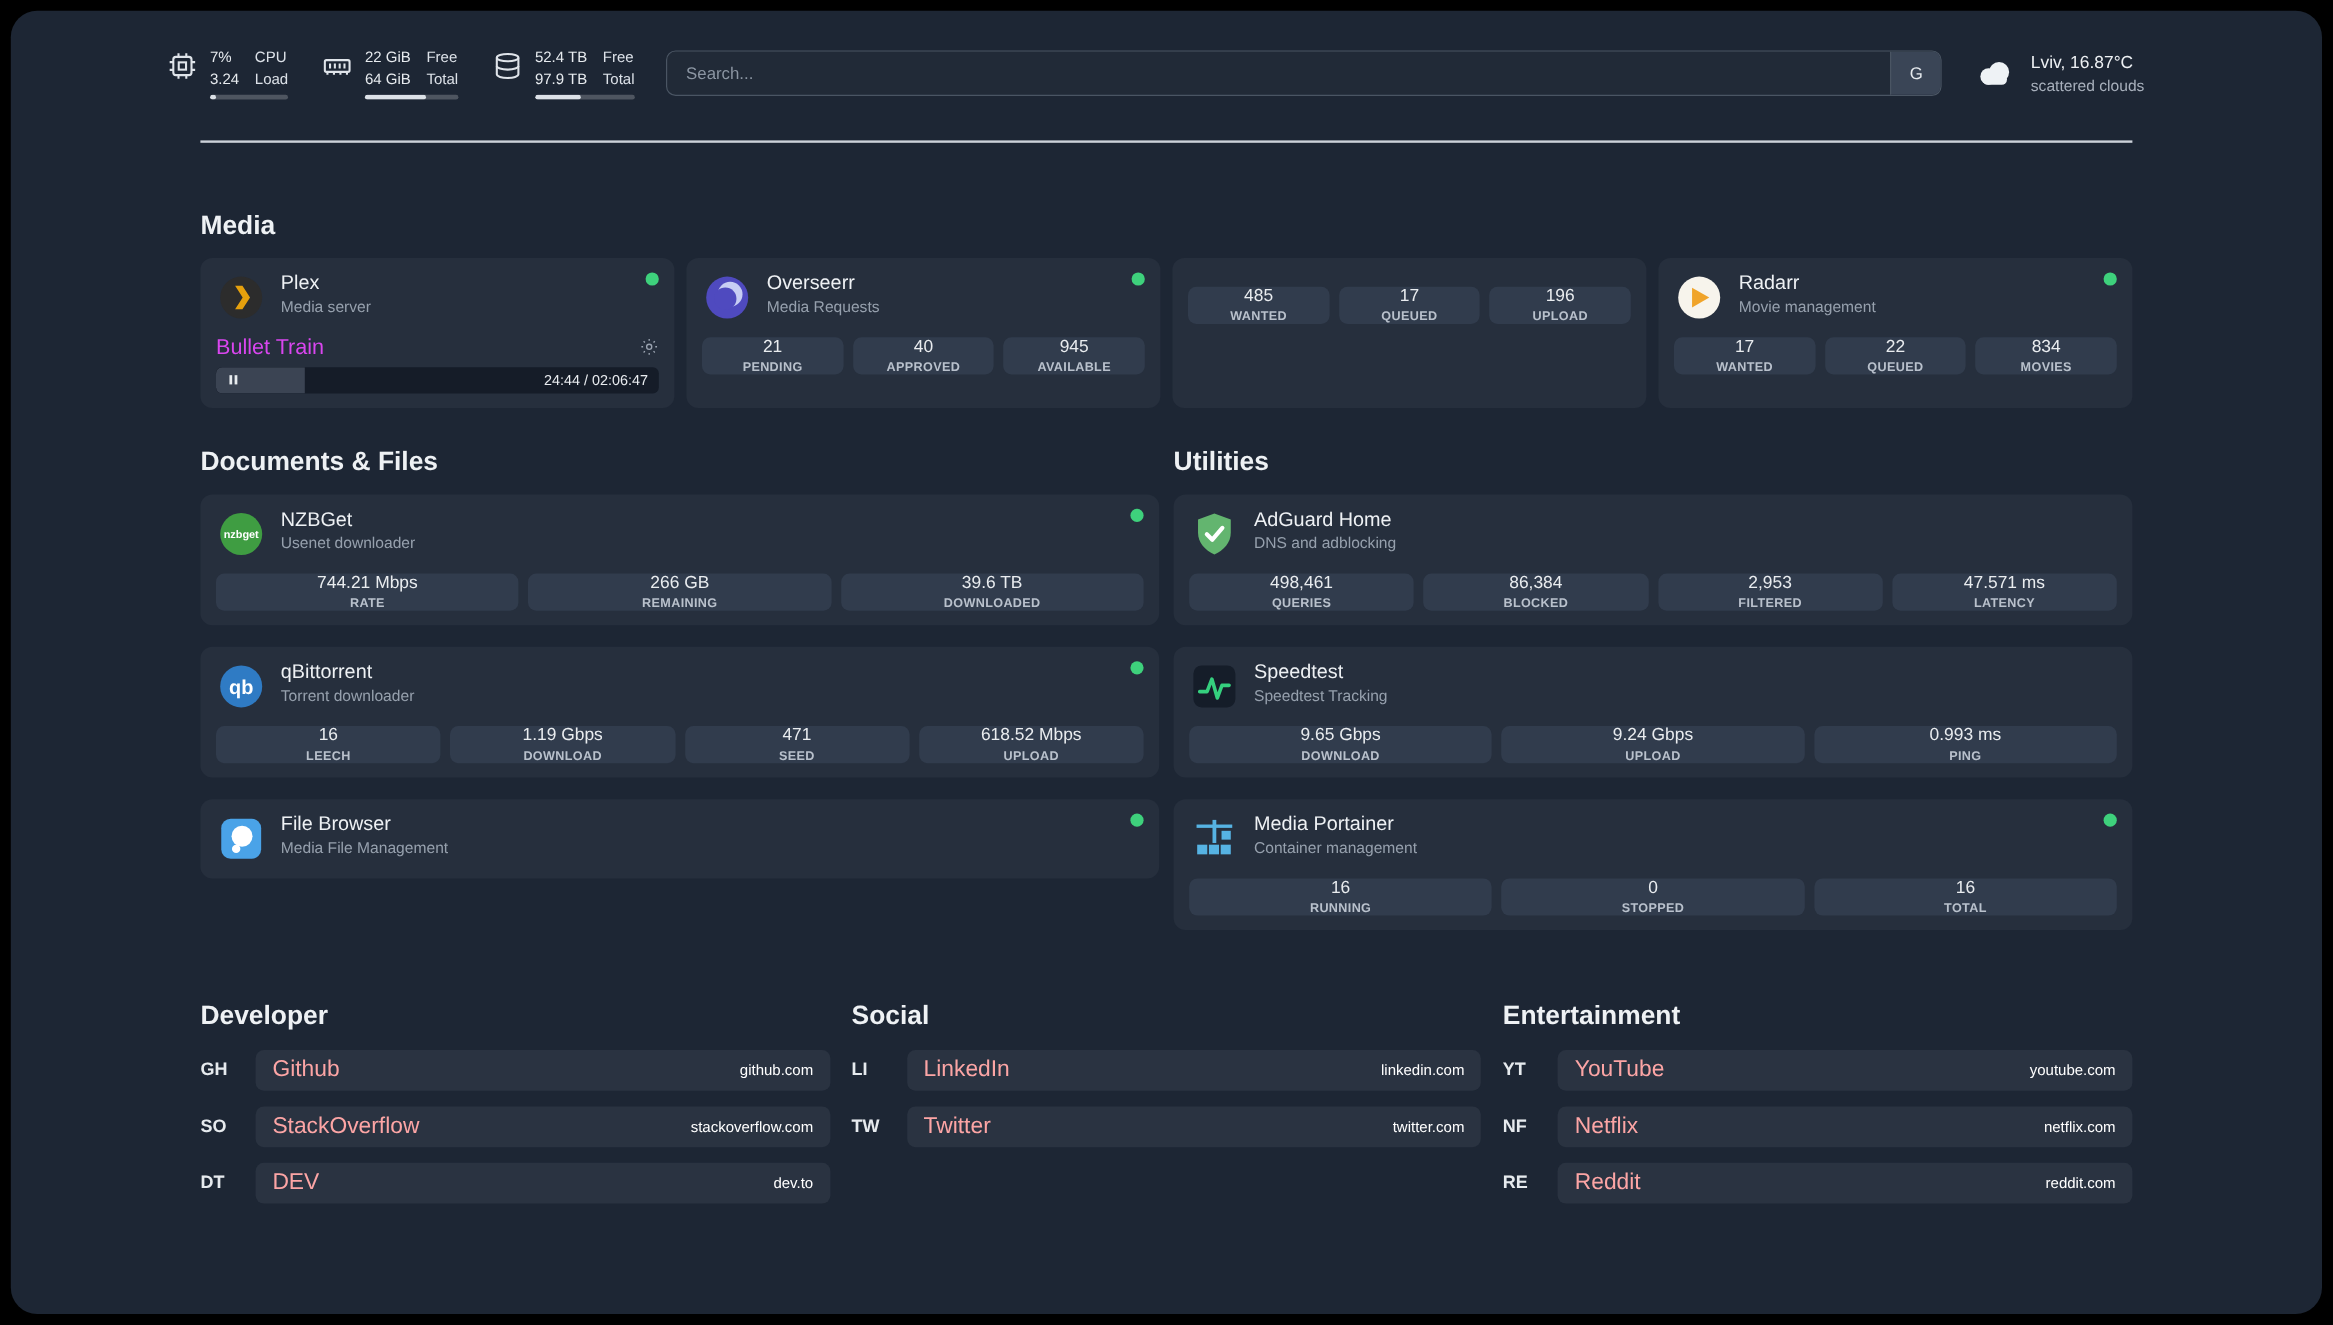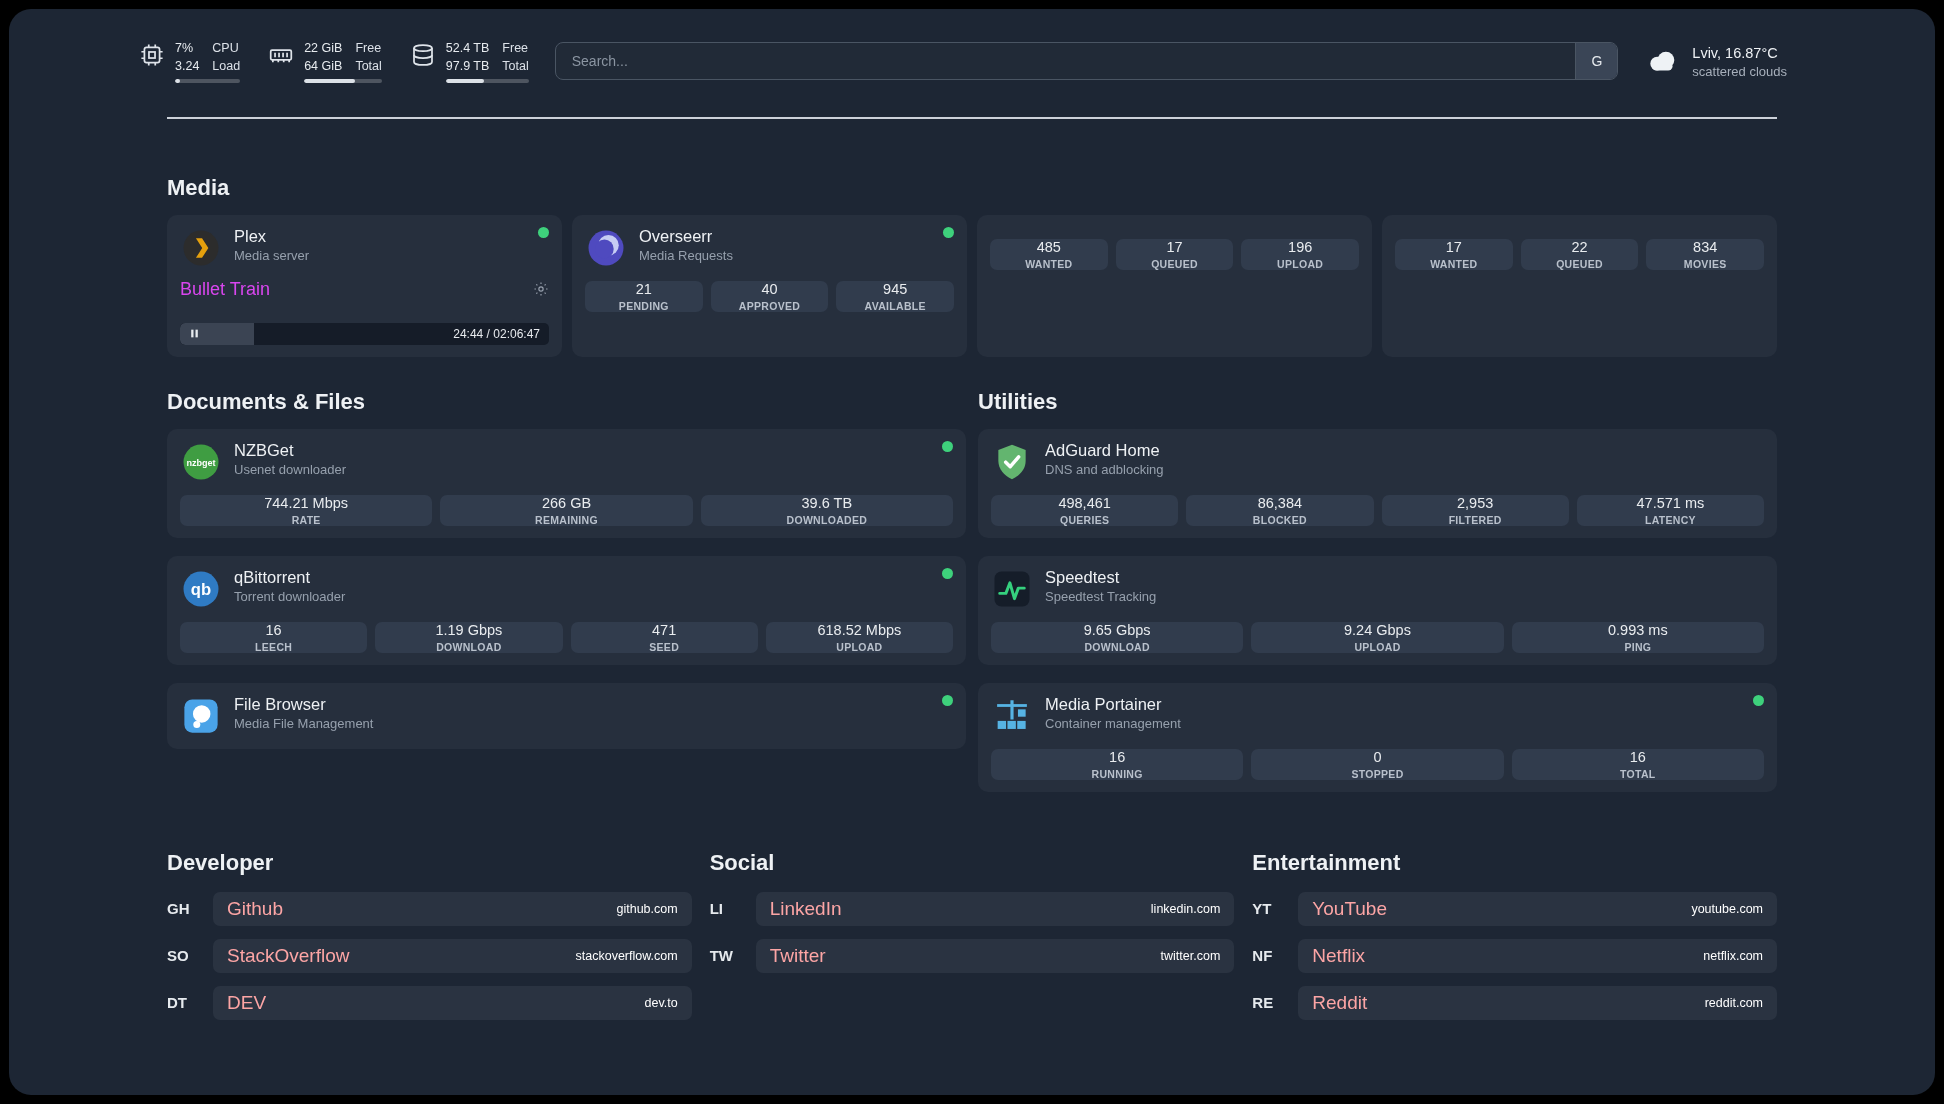--- a/index.html
+++ b/index.html
@@ -43,21 +43,21 @@
   .stats-row{display:flex;gap:8px;margin-top:12px}
   .tile{flex:1;background:#313c4d;border-radius:7px;height:31px;display:flex;flex-direction:column;justify-content:center;align-items:center;gap:3px}
   .tile-value{font-size:14.5px;color:#e9ecef;white-space:nowrap}
   .tile-label{font-size:10.5px;font-weight:700;color:#b9c1cc;letter-spacing:.3px}
 
   
   .np-row{display:flex;align-items:center;margin-top:10px}
   .np-title{font-size:18px;color:#d946ef}
   .np-gear{margin-left:auto;width:16px;height:16px;cursor:pointer}
   .np-gear svg{width:16px;height:16px;display:block}
-  .player{display:flex;align-items:center;margin-top:23px;height:22px;background:#151c28;border-radius:5px;position:relative;overflow:hidden}
+  .player{display:flex;align-items:center;margin-top:6px;height:22px;background:#151c28;border-radius:5px;position:relative;overflow:hidden}
   .player-progress{position:absolute;left:0;top:0;bottom:0;background:#3b4453;border-radius:5px 0 0 5px}
   .player-pause{position:relative;margin-left:9px;width:11px;height:11px}
   .player-pause svg{width:11px;height:11px;display:block}
   .player-time{position:relative;margin-left:auto;padding-right:9px;font-size:12px;color:#e8ebef;white-space:nowrap}
 
   .two-col{display:grid;grid-template-columns:1fr 1fr;gap:12px;margin-top:32px;align-items:start}
   .col-cards{display:flex;flex-direction:column;gap:18px;margin-top:14px}
 
   
   .bookmarks{display:grid;grid-template-columns:1fr 1fr 1fr;gap:18px;margin-top:58px;align-items:start}
@@ -258,20 +258,33 @@
               <div class="tile-label">QUEUED</div>
             </div>
             <div class="tile">
               <div class="tile-value">196</div>
               <div class="tile-label">UPLOAD</div>
             </div>
           </div>
         </div>
 
         <div class="card">
+          <div class="card-head">
+            <span class="app-icon">
+              <svg viewBox="0 0 24 24">
+                  <circle cx="12" cy="12" r="10" fill="#f7f4ec"></circle>
+                  <path d="M8.6 7.3l8.2 4.7-8.2 4.7z" fill="#f0a42a"></path>
+                </svg>
+            </span>
+            <div class="card-titles">
+              <div class="card-title">Radarr</div>
+              <div class="card-sub">Movie management</div>
+            </div>
+            <span class="status-dot"></span>
+          </div>
           <div class="stats-row">
             <div class="tile">
               <div class="tile-value">17</div>
               <div class="tile-label">WANTED</div>
             </div>
             <div class="tile">
               <div class="tile-value">22</div>
               <div class="tile-label">QUEUED</div>
             </div>
             <div class="tile">

